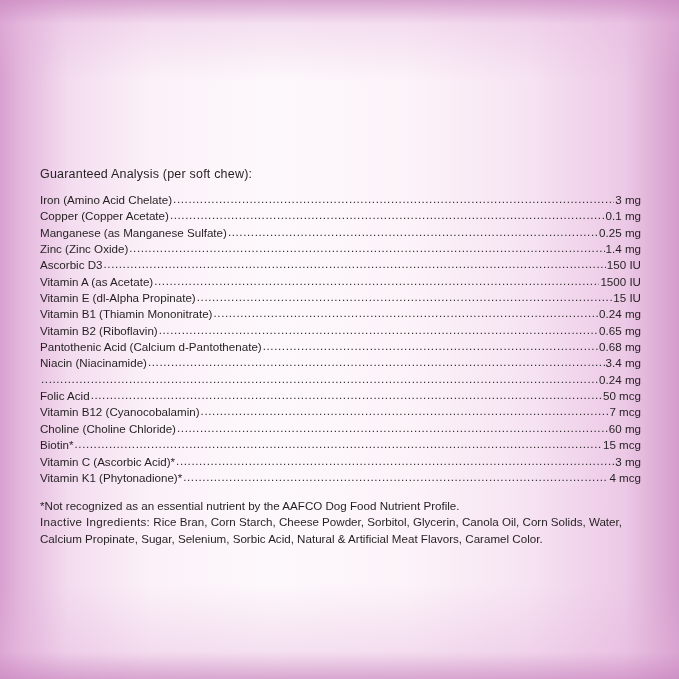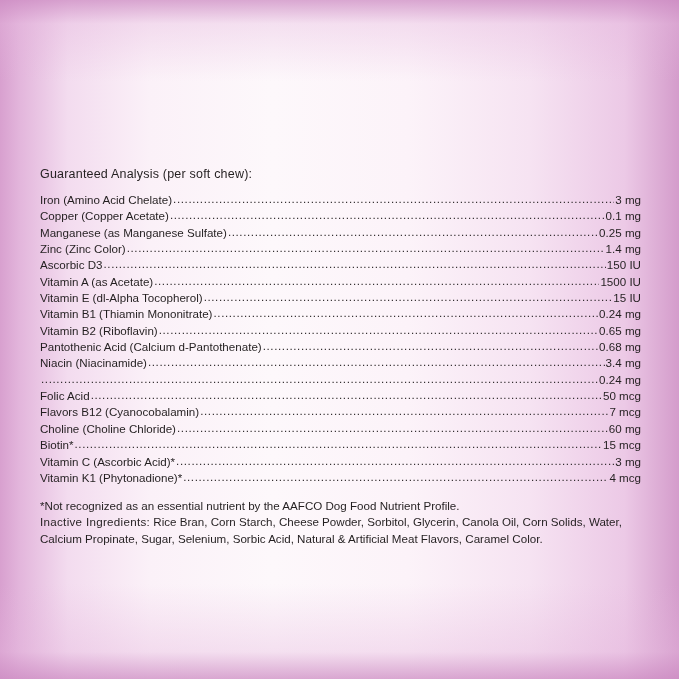--- a/index.html
+++ b/index.html
@@ -132,39 +132,39 @@
           <span class="val">0.1 mg</span>
         </div>
 
         <div class="row">
           <span class="nm">Manganese (as Manganese Sulfate)</span>
           <span class="dots">........................................................................................................................................................................................................</span>
           <span class="val">0.25 mg</span>
         </div>
 
         <div class="row">
-          <span class="nm">Zinc (Zinc Color)</span>
+          <span class="nm">Zinc (Zinc Oxide)</span>
           <span class="dots">........................................................................................................................................................................................................</span>
           <span class="val">1.4 mg</span>
         </div>
 
         <div class="row">
           <span class="nm">Ascorbic D3</span>
           <span class="dots">........................................................................................................................................................................................................</span>
           <span class="val">150 IU</span>
         </div>
 
         <div class="row">
           <span class="nm">Vitamin A (as Acetate)</span>
           <span class="dots">........................................................................................................................................................................................................</span>
           <span class="val">1500 IU</span>
         </div>
 
         <div class="row">
-          <span class="nm">Vitamin E (dl-Alpha Tocopherol)</span>
+          <span class="nm">Vitamin E (dl-Alpha Propinate)</span>
           <span class="dots">........................................................................................................................................................................................................</span>
           <span class="val">15 IU</span>
         </div>
 
         <div class="row">
           <span class="nm">Vitamin B1 (Thiamin Mononitrate)</span>
           <span class="dots">........................................................................................................................................................................................................</span>
           <span class="val">0.24 mg</span>
         </div>
 
@@ -191,21 +191,21 @@
           <span class="val">0.24 mg</span>
         </div>
 
         <div class="row">
           <span class="nm">Folic Acid</span>
           <span class="dots">........................................................................................................................................................................................................</span>
           <span class="val">50 mcg</span>
         </div>
 
         <div class="row">
-          <span class="nm">Flavors B12 (Cyanocobalamin)</span>
+          <span class="nm">Vitamin B12 (Cyanocobalamin)</span>
           <span class="dots">........................................................................................................................................................................................................</span>
           <span class="val">7 mcg</span>
         </div>
 
         <div class="row">
           <span class="nm">Choline (Choline Chloride)</span>
           <span class="dots">........................................................................................................................................................................................................</span>
           <span class="val">60 mg</span>
         </div>
 

